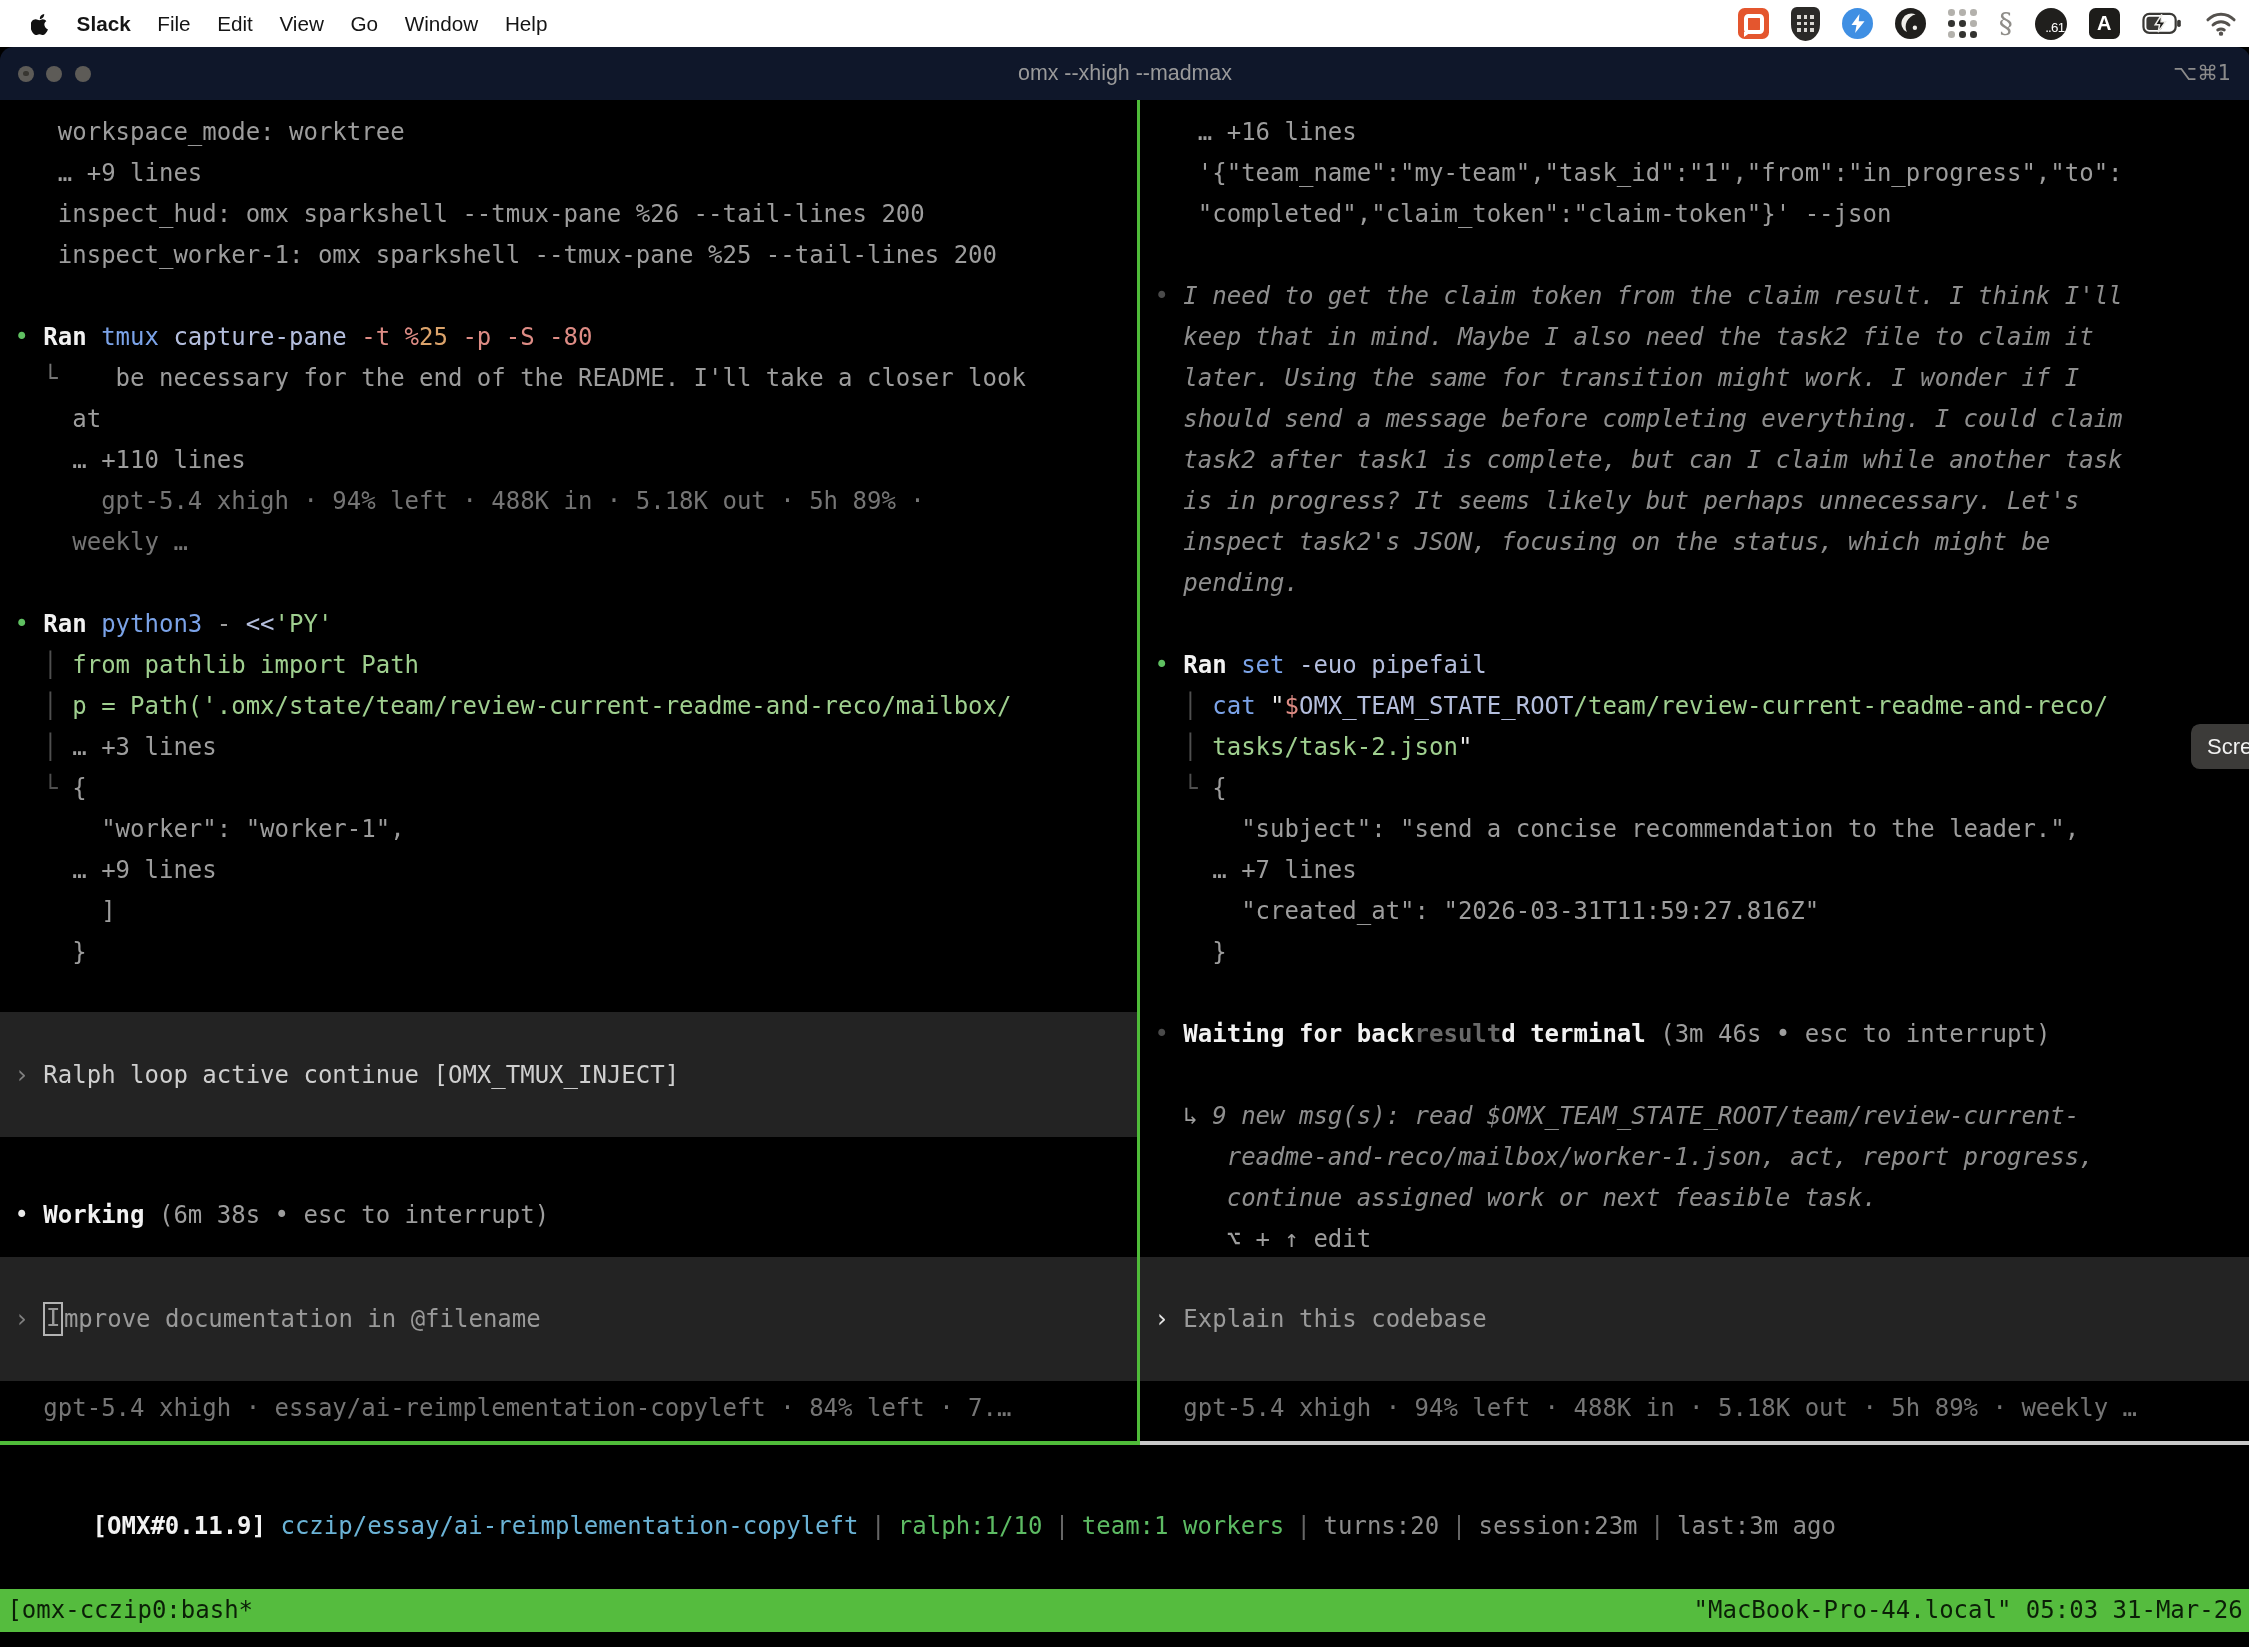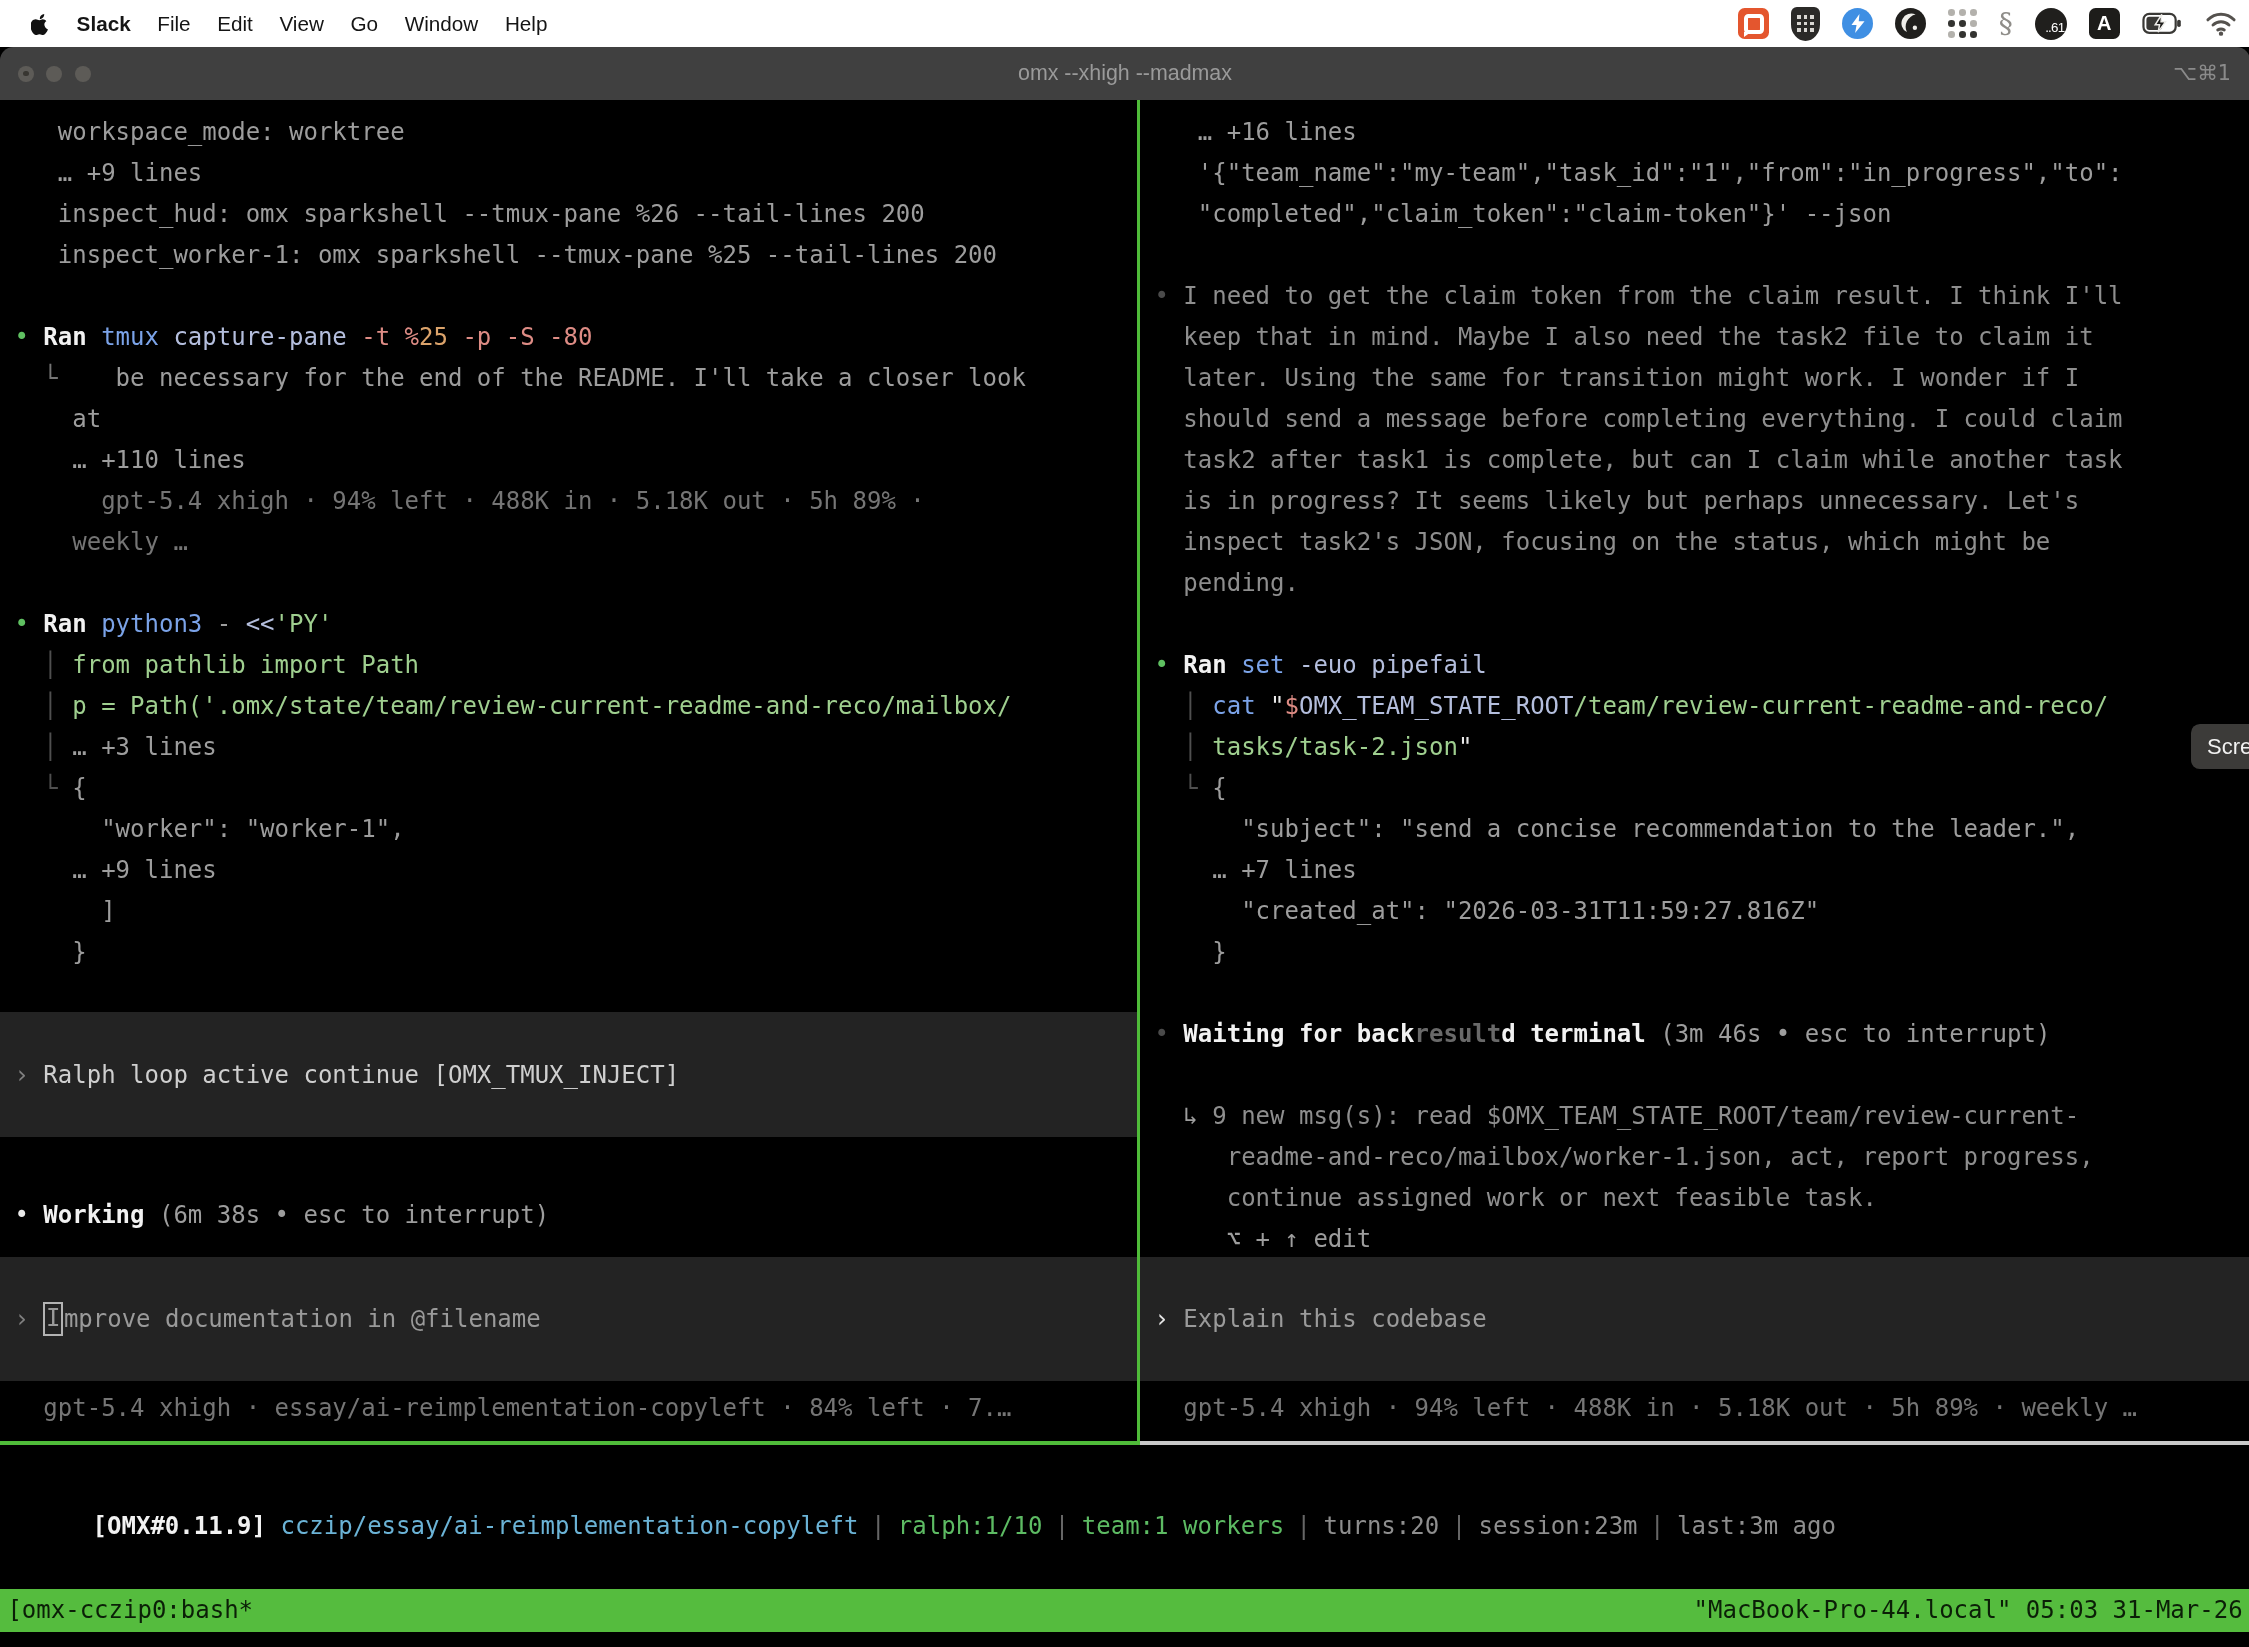--- a/index.html
+++ b/index.html
@@ -22,21 +22,21 @@
   .icn-bolt{width:31px;height:31px;border-radius:50%;background:#3f8fe3;display:flex;align-items:center;justify-content:center;}
   .icn-crescent{width:31px;height:31px;border-radius:50%;background:#201f1d;display:flex;align-items:center;justify-content:center;}
   .icn-dots{display:grid;grid-template-columns:repeat(3,6.6px);gap:4.4px;}
   .icn-dots i{width:6.6px;height:6.6px;border-radius:50%;}
   .dl{background:#b3b1ac;} .dd{background:#343431;}
   .icn-squiggle{color:#8f8d89;font-size:28px;font-family:"DejaVu Serif",serif;}
   .icn-badge61{width:32px;height:32px;border-radius:50%;background:#201f1d;color:#fff;font-size:13.3px;display:flex;align-items:flex-end;justify-content:flex-end;box-sizing:border-box;padding:0 2.2px 4.4px 0;letter-spacing:-0.7px;}
   .icn-a{width:31px;height:31px;border-radius:6.6px;background:#1d1c1a;color:#fff;font-weight:700;font-size:20px;display:flex;align-items:center;justify-content:center;}
 
   
-  .titlebar{position:absolute;top:47px;left:0;width:2250px;height:53px;background:#404040;border-radius:13.3px 13.3px 0 0;}
+  .titlebar{position:absolute;top:47px;left:0;width:2250px;height:53px;background:#0f172a;border-radius:13.3px 13.3px 0 0;}
   .lights{position:absolute;left:17.7px;top:18.5px;display:flex;gap:12.5px;}
   .light{width:16px;height:16px;border-radius:50%;background:#5d5b57;display:flex;align-items:center;justify-content:center;}
   .light .dot{width:5.9px;height:5.9px;border-radius:50%;background:#383631;}
   .win-title{position:absolute;left:0;right:0;top:0;height:53px;line-height:53px;text-align:center;color:#9a9a9a;font-family:"Liberation Sans",sans-serif;font-size:21.4px;}
   .win-hint{position:absolute;right:19px;top:0;height:53px;line-height:53px;color:#8b8b8b;font-family:"DejaVu Sans",sans-serif;font-size:20.7px;}
 
   
   .term{position:absolute;top:100px;left:0;width:2250px;height:1488px;background:#000;font-size:24px;}
   .pane{position:absolute;top:0;height:1341px;overflow:hidden;}
   .pane-left{left:0;width:1137px;}
@@ -44,21 +44,21 @@
   .lines{position:absolute;top:11.8px;left:0;right:0;}
   .tl{height:41px;line-height:41px;white-space:pre;}
   .tk-g{color:#9d9d9d;} .tk-d{color:#757575;} .tk-w{color:#e9e9e9;}
   .tk-wb{color:#f2f2f2;font-weight:700;}
   .tk-b{color:var(--c-cmd_blue,#7ba3e8);}
   .tk-lv{color:#b4bedd;}
   .tk-pk{color:var(--c-flag_pink,#de8c85);}
   .tk-or{color:var(--c-num_orange,#dba36b);}
   .tk-gr{color:var(--c-code_green,#9fcf8f);}
   .tk-bu{color:var(--c-bullet_green,#5fc061);}
-  .tk-it{color:#8e8e8e;}
+  .tk-it{color:#8e8e8e;font-style:italic;}
   .tk-itb{color:#4a4a4a;}
   .tk-shd{color:#696969;font-weight:700;}
   .tk-vl{color:#4f4f4f;}
 
   .vdiv{position:absolute;left:1137px;top:0;width:3px;height:1345px;background:var(--c-pane_border_active,#4fbb39);}
   .hdiv-l{position:absolute;left:0;top:1341px;width:1137px;height:3.7px;background:var(--c-pane_border_active,#4fbb39);}
   .hdiv-r{position:absolute;left:1140px;top:1341px;width:1110px;height:3.7px;background:var(--c-pane_border_inactive,#c9c9c9);}
 
   .band{position:absolute;left:0;right:0;background:#232323;display:flex;align-items:center;white-space:pre;}
   .band1{top:912px;height:125px;}

